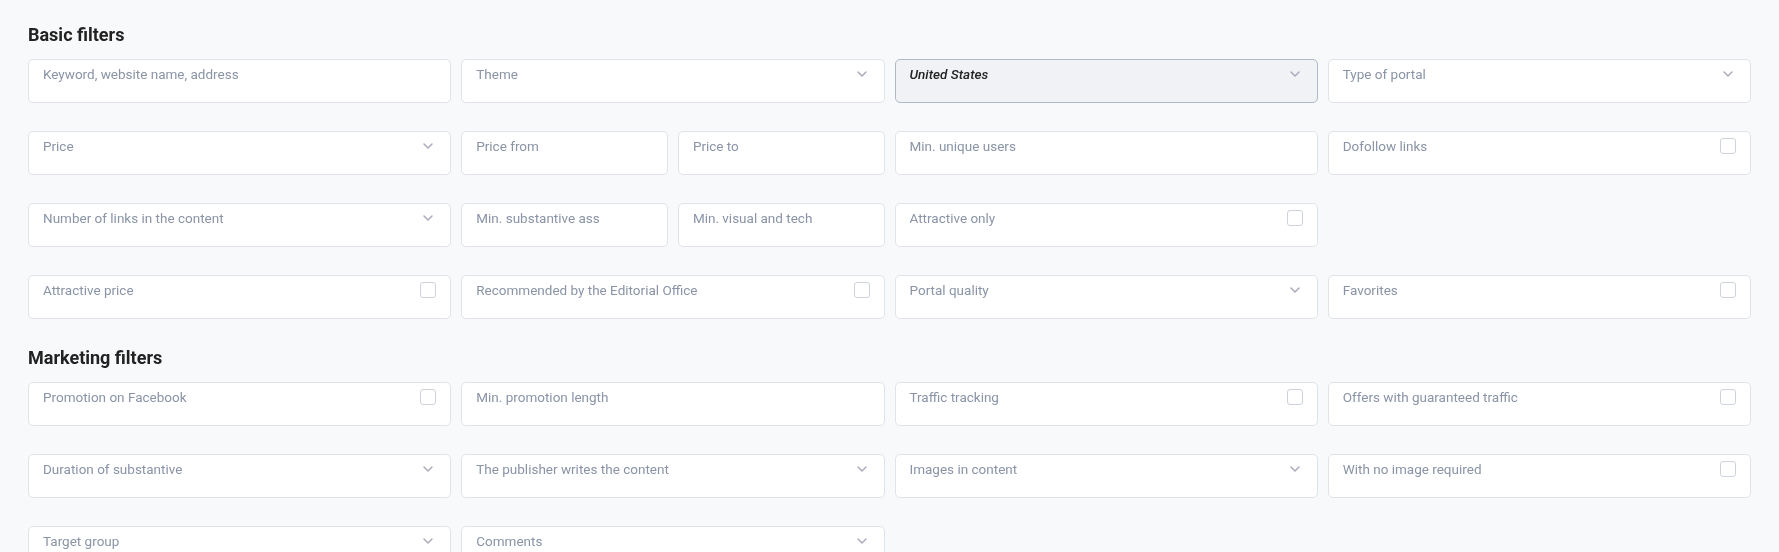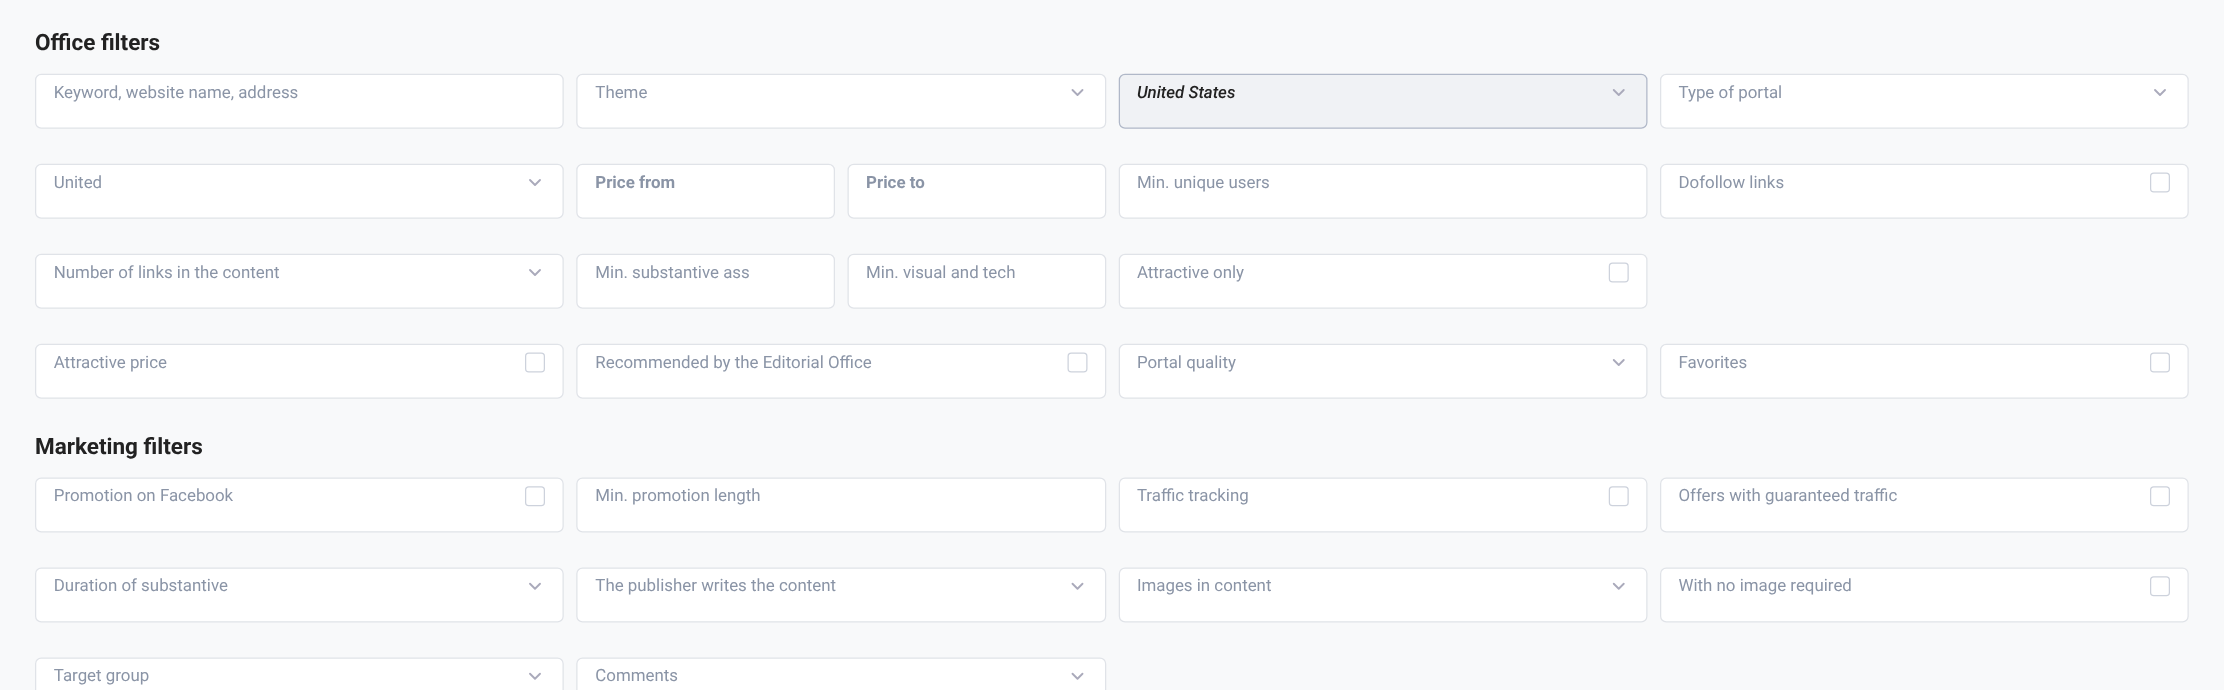--- a/index.html
+++ b/index.html
@@ -62,21 +62,21 @@
       background: #fff;
     }
     .marketing-section {
       margin-top: 4px;
     }
   </style>
 </head>
 <body>
 
 <div>
-  <div class="section-title">Office filters</div>
+  <div class="section-title">Basic filters</div>
 
   <div class="filter-grid">
 
     <div class="filter-item">
       <span class="label">Keyword, website name, address</span>
     </div>
     <div class="filter-item">
       <span class="label">Theme</span>
       <svg class="chevron-icon" viewBox="0 0 16 16" fill="none">
           <path d="M4 6l4 4 4-4" stroke="#aab" stroke-width="1.5" stroke-linecap="round" stroke-linejoin="round"></path>
@@ -92,26 +92,26 @@
       <span class="label">Type of portal</span>
       <svg class="chevron-icon" viewBox="0 0 16 16" fill="none">
           <path d="M4 6l4 4 4-4" stroke="#aab" stroke-width="1.5" stroke-linecap="round" stroke-linejoin="round"></path>
         </svg>
     </div>
   </div>
 
   <div class="filter-grid">
 
     <div class="filter-item">
-      <span class="label">United</span>
-      <svg class="chevron-icon" viewBox="0 0 16 16" fill="none">
-          <path d="M4 6l4 4 4-4" stroke="#aab" stroke-width="1.5" stroke-linecap="round" stroke-linejoin="round"></path>
-        </svg>
-    </div>
-    <div style="display:grid; grid-template-columns:1fr 1fr; gap:10px;font-weight:bold;">
+      <span class="label">Price</span>
+      <svg class="chevron-icon" viewBox="0 0 16 16" fill="none">
+          <path d="M4 6l4 4 4-4" stroke="#aab" stroke-width="1.5" stroke-linecap="round" stroke-linejoin="round"></path>
+        </svg>
+    </div>
+    <div style="display:grid; grid-template-columns:1fr 1fr; gap:10px;">
       <div class="filter-item">
         <span class="label">Price from</span>
       </div>
       <div class="filter-item">
         <span class="label">Price to</span>
       </div>
     </div>
     <div class="filter-item">
       <span class="label">Min. unique users</span>
     </div>

